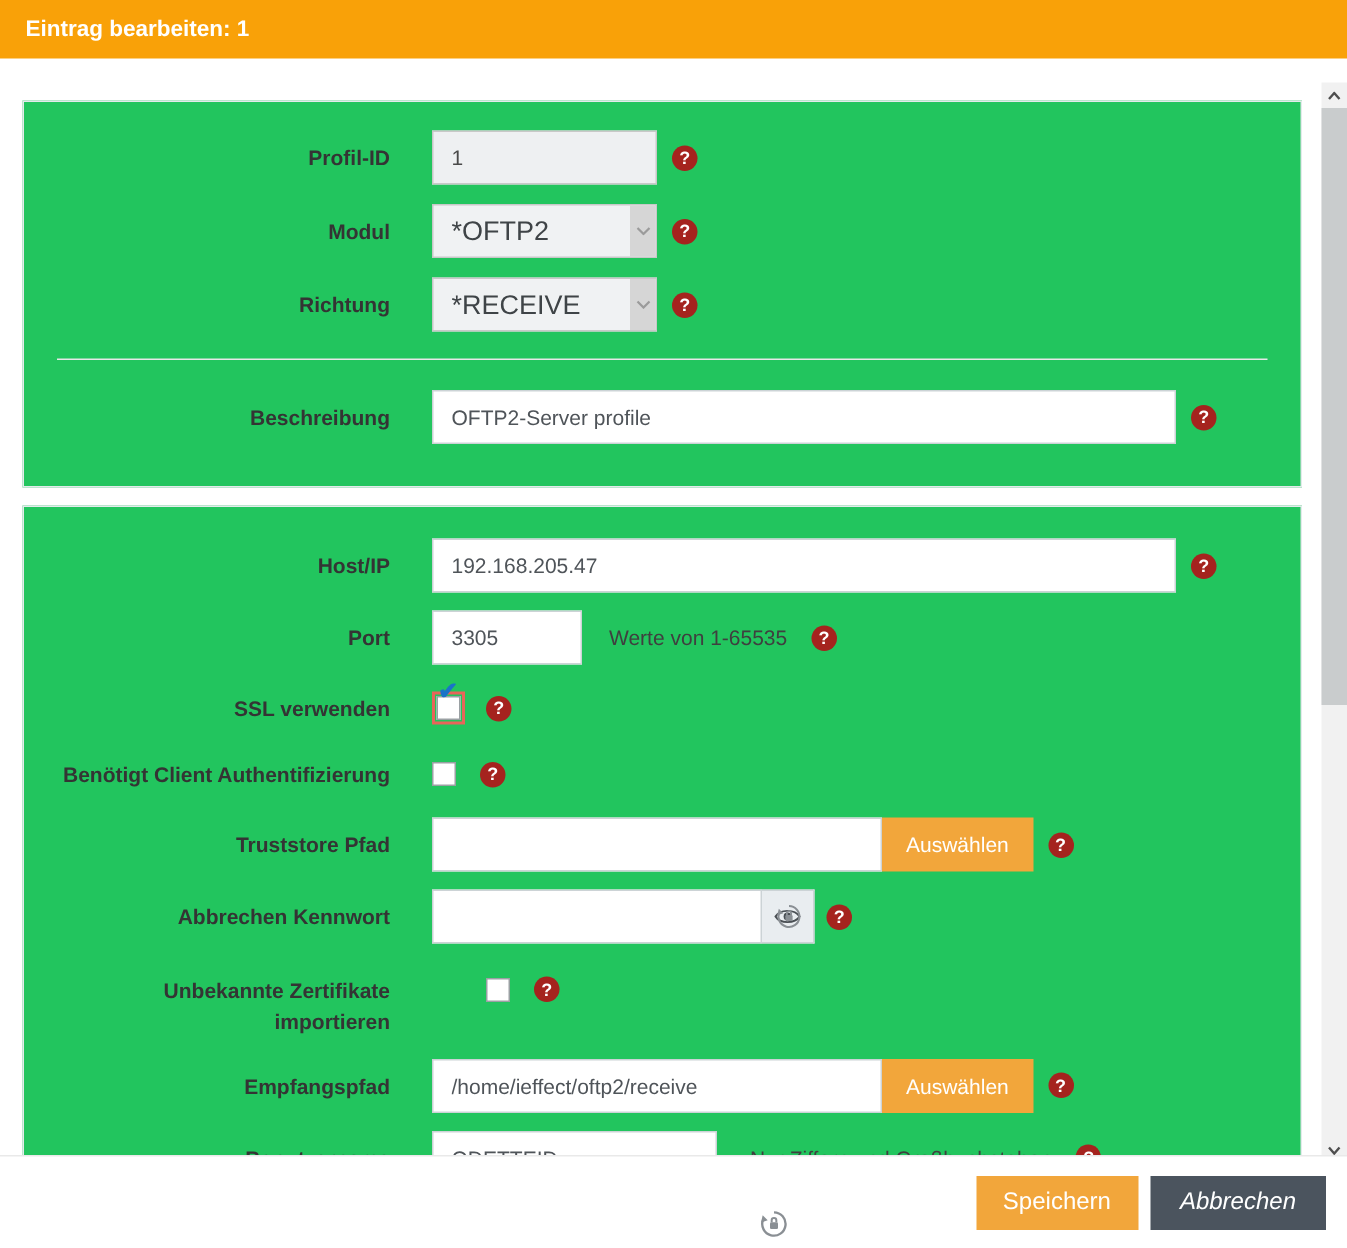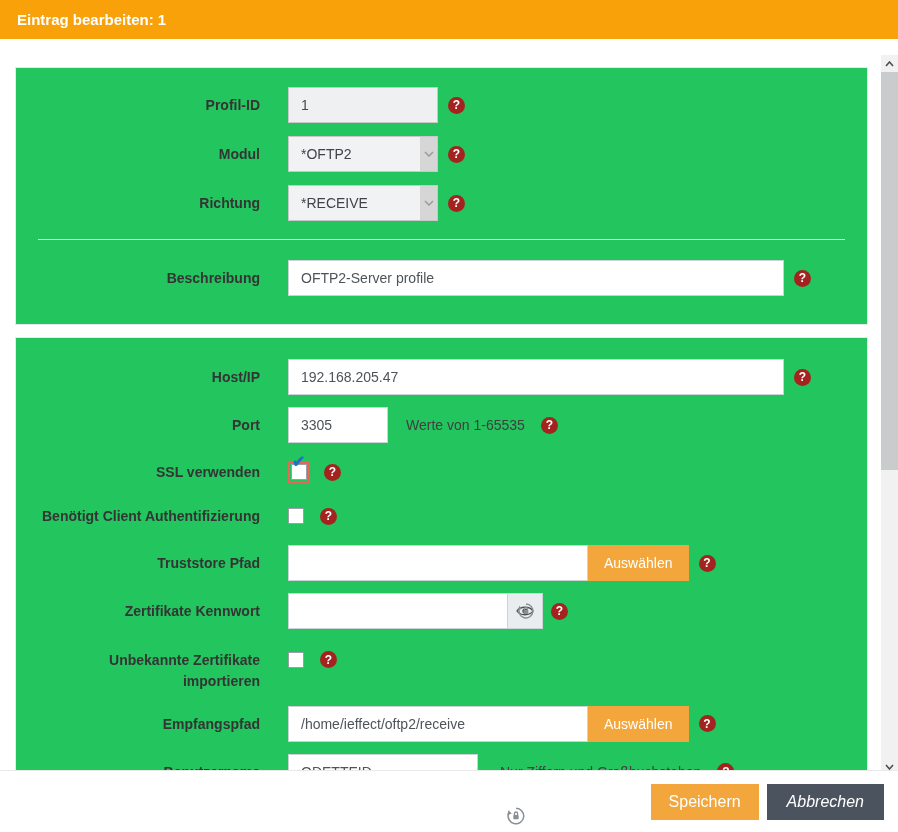--- a/index.html
+++ b/index.html
@@ -37,21 +37,21 @@
   }
   input.txt:disabled, input.txt.dis { background:#eef0f2; border-color:#c8c8c8; color:#4a4a4a; }
 
   .w150 { width:150px; } .w500 { width:496px; } .w100 { width:100px; }
   .w300 { width:300px; } .w220 { width:220px; } .w190 { width:190px; }
 
   .sel {
     width:150px; height:36px; border:1px solid #c8c8c8; background:#f0f2f3;
     display:flex; align-items:stretch; justify-content:space-between;
   }
-  .sel .val { display:flex; align-items:center; padding-left:12px; font-size:14px; color:#3f4447; }
+  .sel .val { display:flex; align-items:center; padding-left:12px; font-size:18px; color:#3f4447; }
   .sel .arrow { width:17px; background:#d6d6d6; display:flex; align-items:center; justify-content:center; }
 
   .help {
     flex:none; width:17px; height:17px; border-radius:50%;
     background:#a5231e; color:#fff; font-size:12px; font-weight:700;
     display:inline-flex; align-items:center; justify-content:center;
     line-height:1; cursor:pointer;
   }
 
   .hint { font-size:14px; color:#3f3f3f; margin-left:8px; margin-right:6px; white-space:nowrap;text-align:right; }
@@ -76,21 +76,21 @@
   .addon-eye {
     width:35px; border:1px solid #ccd3d6; border-left:none; background:#e9edf0;
     display:flex; align-items:center; justify-content:center; cursor:pointer;
   }
 
   .divider { height:1px; background:#e8e8e8; margin:18px 0 20px 0; }
 
   .mb12 { margin-bottom:12px; } .mb13 { margin-bottom:13px; } .mb18 { margin-bottom:18px; }
   .mb19 { margin-bottom:19px; } .mb21 { margin-bottom:21px; } .mb23 { margin-bottom:23px; }
   .mb15 { margin-bottom:15px; }
-  .row-top { align-items:flex-start; }
+  .row-top { align-items:flex-start;gap:36px; }
   .row-top .cb, .row-top .cb-wrap { margin-top:1px; }
   .row-top .help { margin-top:1px; }
 
   .scrollbar {
     position:absolute; top:55px; right:0; width:17px; height:720px; background:#f1f1f1;
   }
   .sb-btn { position:absolute; left:0; width:17px; height:17px; display:flex; align-items:center; justify-content:center; cursor:pointer; }
   .sb-up { top:0; } .sb-down { bottom:0; }
   .sb-thumb { position:absolute; top:17px; left:0; width:17px; height:398px; background:#c9cccd; cursor:pointer; }
 
@@ -211,21 +211,21 @@
         <div class="ctrl">
           <div class="input-group">
             <input class="txt w300" value="" style="">
             <button class="btn-pick">Auswählen</button>
           </div>
           <span class="help">?</span>
         </div>
       </div>
 
       <div class="row mb21">
-        <div class="lbl">Zertifikate Kennwort</div>
+        <div class="lbl">Abbrechen Kennwort</div>
         <div class="ctrl" style="gap:8px;">
           <div class="pw-group">
             <input class="txt w220" type="password" value="" style="">
             <span class="pw-key-icon">
               <svg width="18" height="18" viewBox="0 0 18 18">
                 <path d="M9 2 A7 7 0 1 1 2.4 6.5" fill="none" stroke="#8a8f94" stroke-width="1.4"></path>
                 <polygon points="1.2,8.2 5.2,6.8 2.2,3.8" fill="#8a8f94"></polygon>
                 <rect x="6.6" y="8" width="4.8" height="4" rx="0.8" fill="#8a8f94"></rect>
                 <path d="M7.6 8 v-1.2 a1.4 1.4 0 0 1 2.8 0 V8" fill="none" stroke="#8a8f94" stroke-width="1.2"></path>
               </svg>

